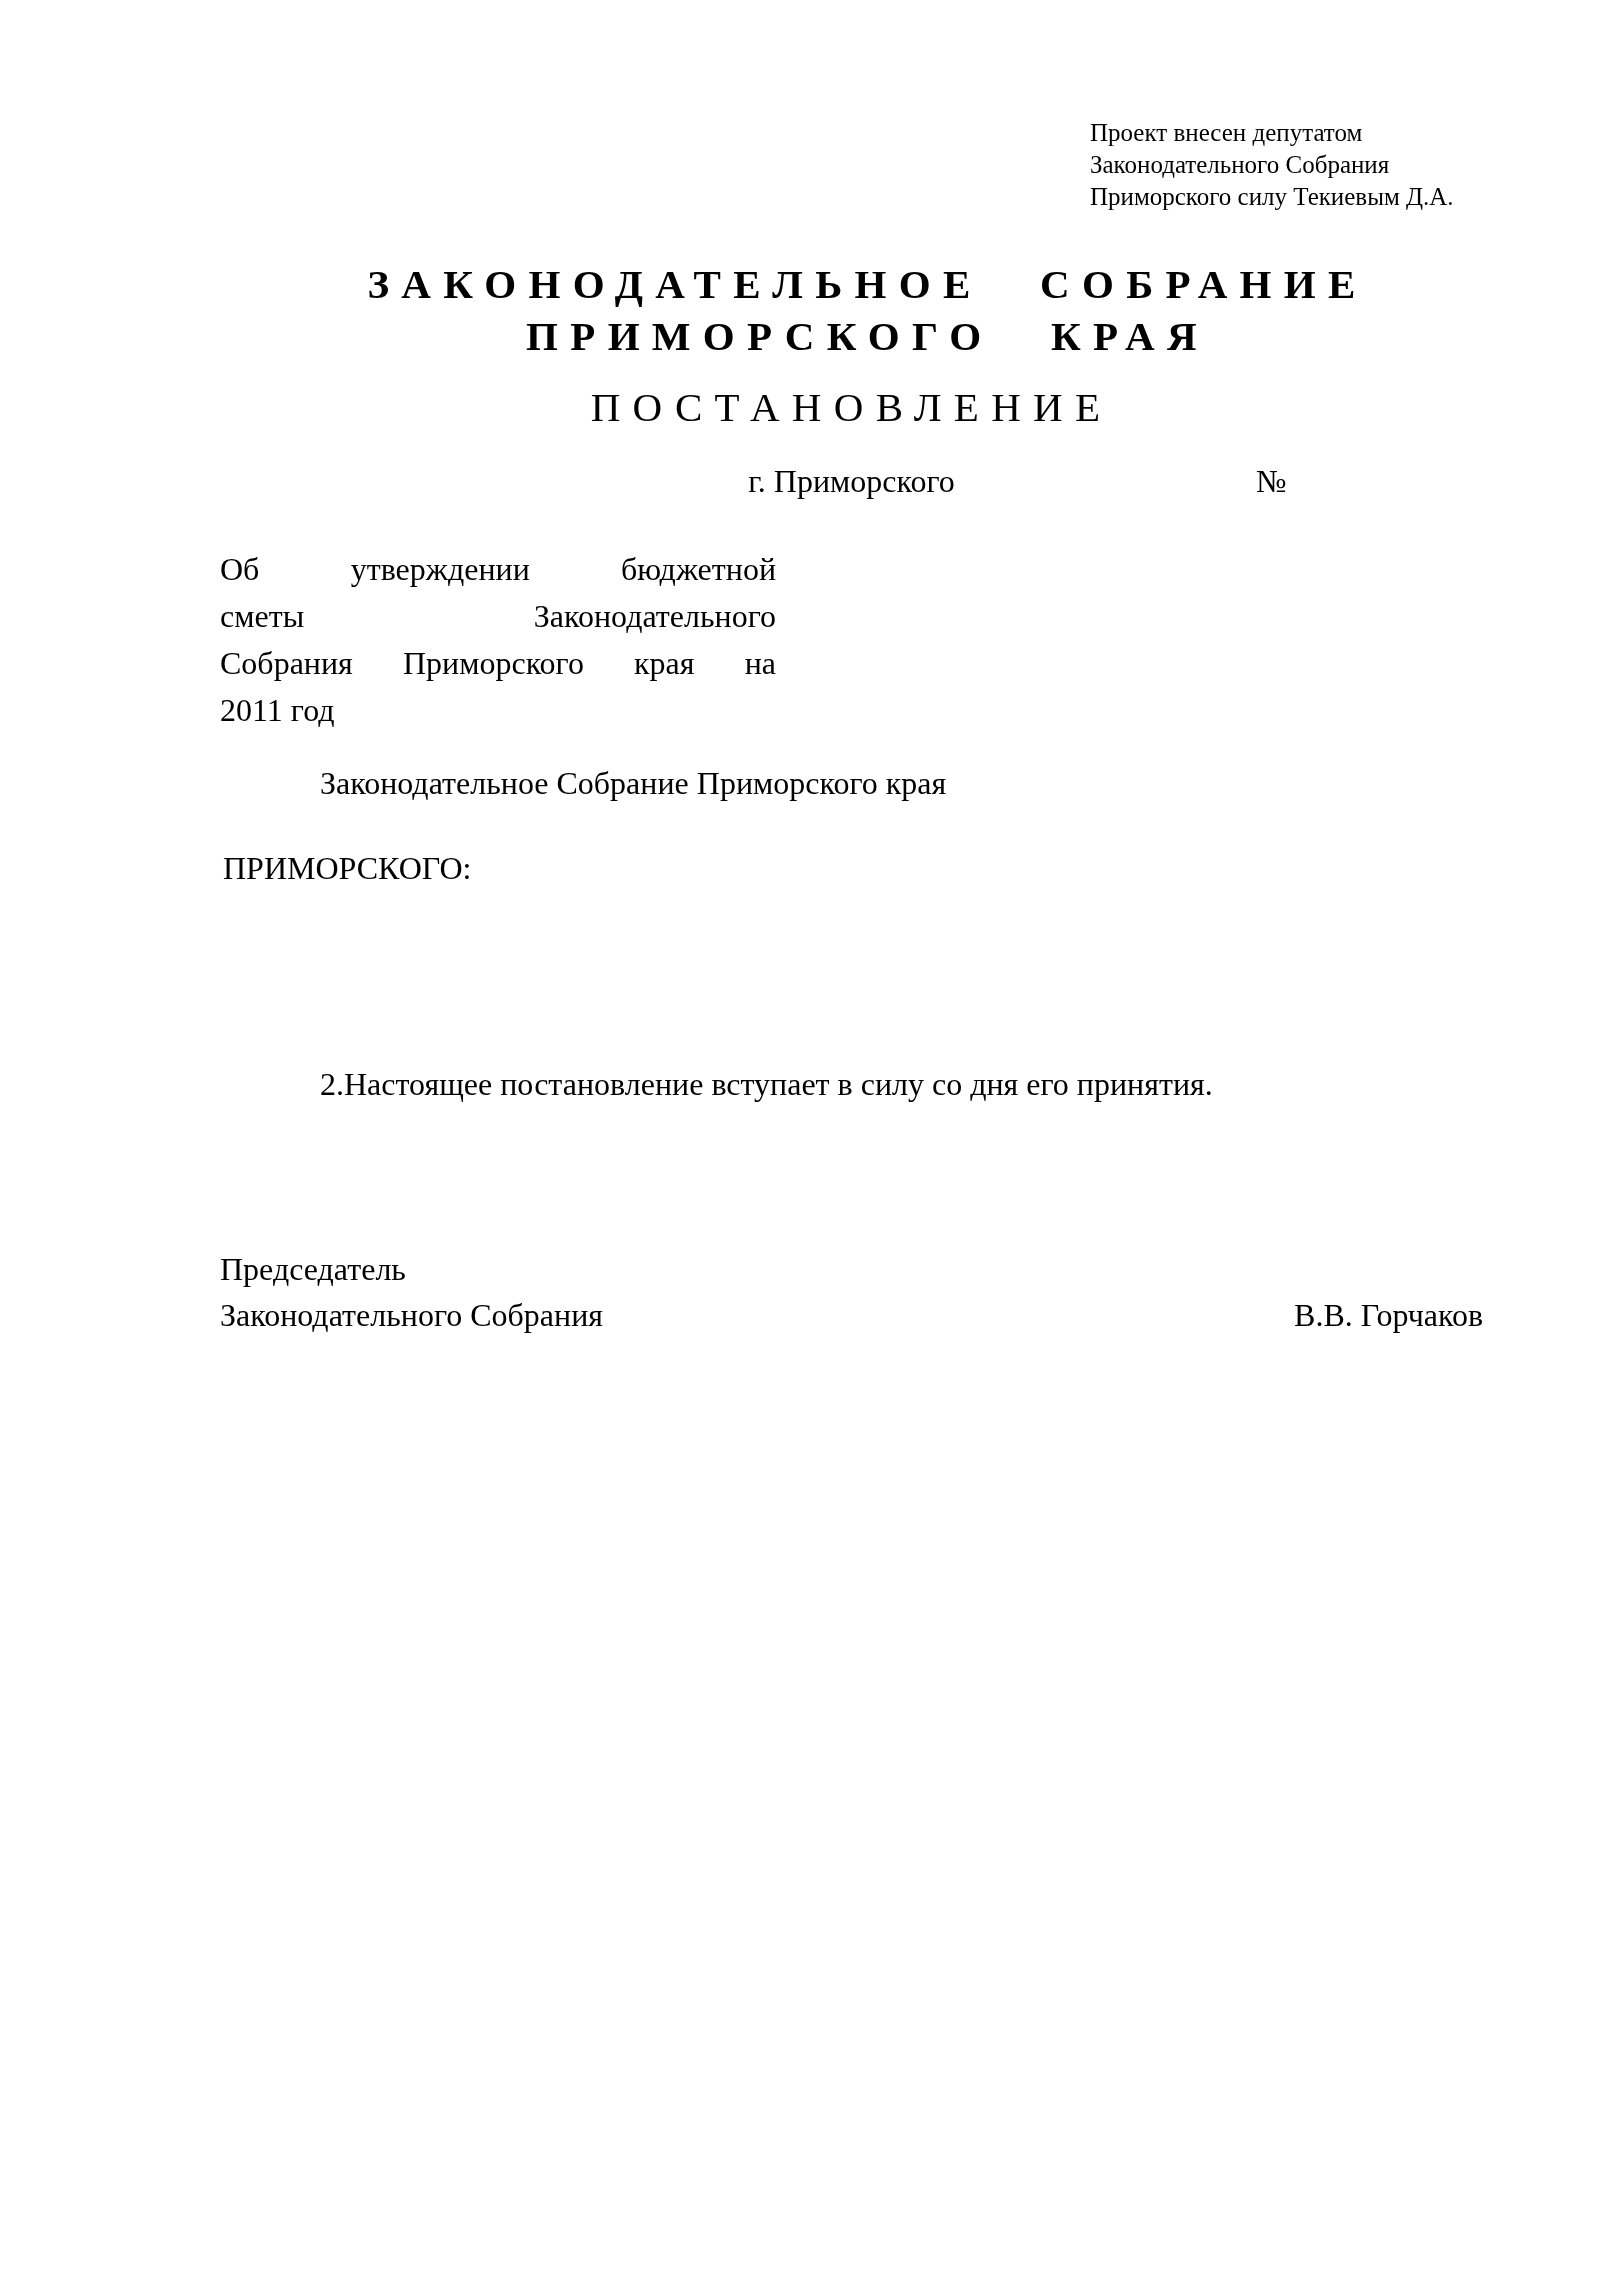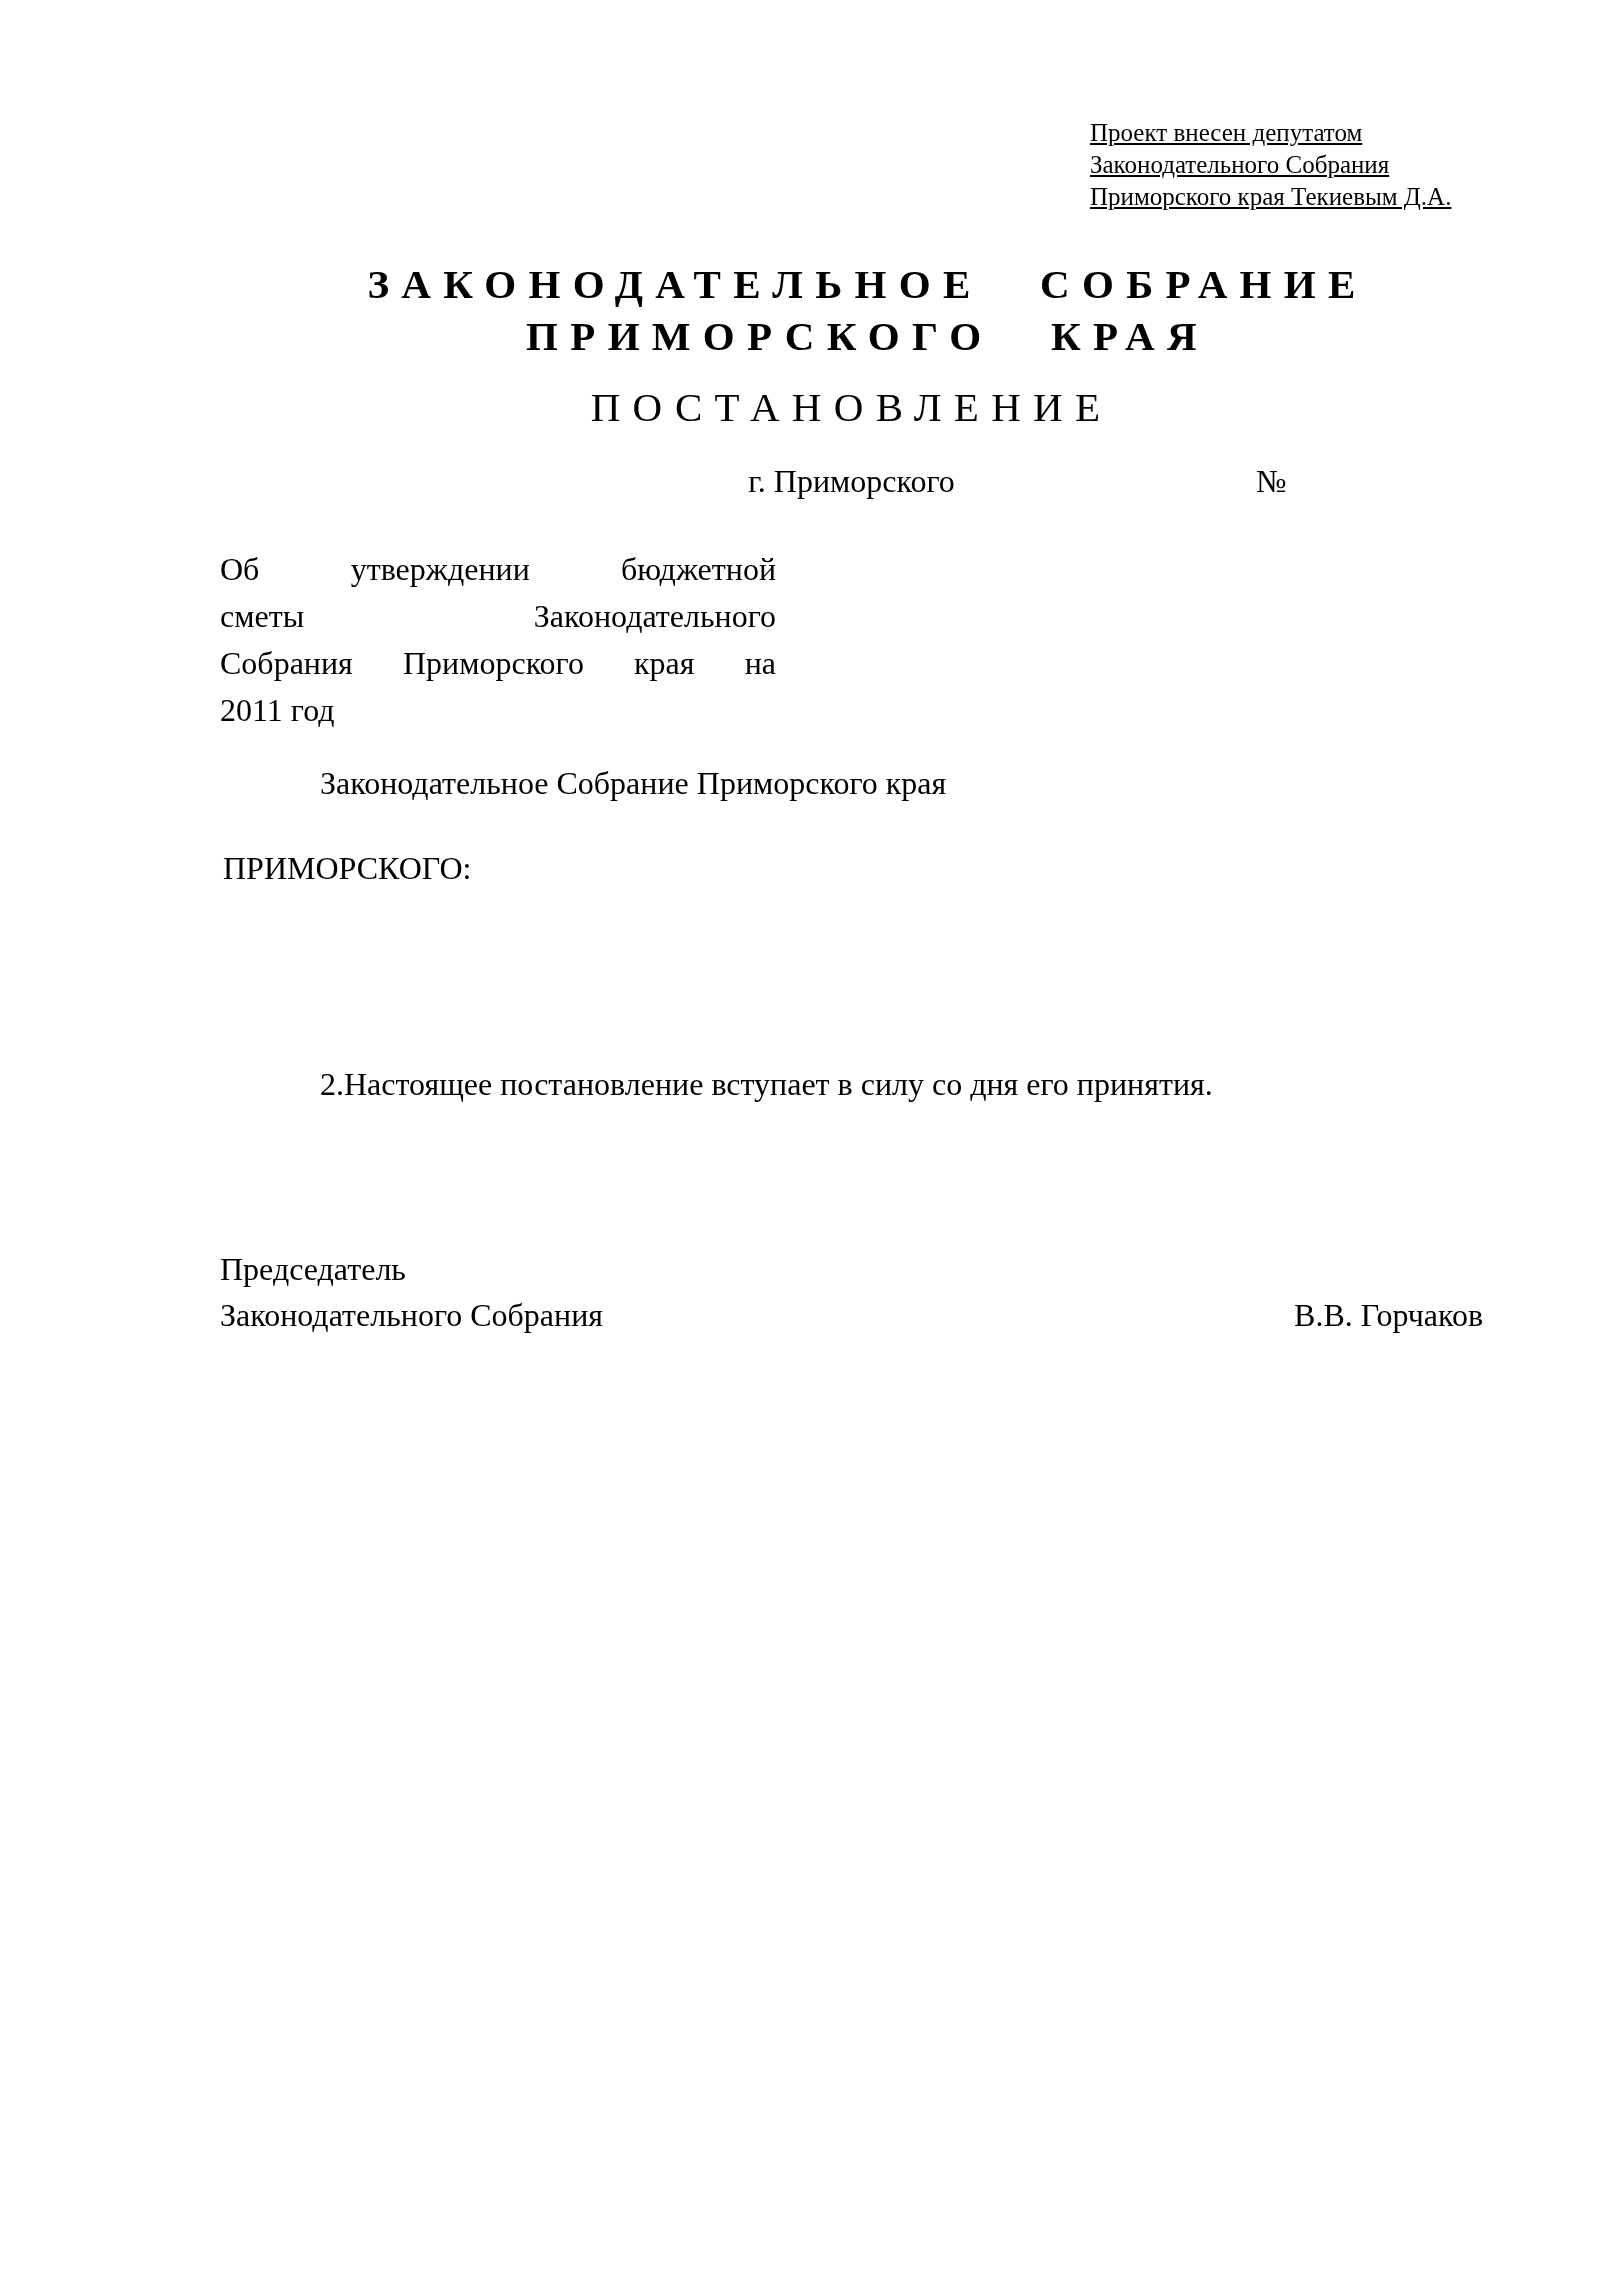--- a/index.html
+++ b/index.html
@@ -20,21 +20,20 @@
 
   
   .header-note {
     position: absolute;
     left: 1090px;
     top: 117px;
     width: 453px;
     font-size: 25px;
     line-height: 32px;
     text-align: left;
-    text-decoration: underline;
   }
 
   
   .doc-title {
     position: absolute;
     left: 236px;
     width: 1263px;
     top: 258px;
     text-align: center;
     font-weight: bold;
@@ -129,21 +128,21 @@
   }
 </style>
 </head>
 <body>
 
 <div class="page">
 
   <div class="header-note">
     <div>Проект внесен депутатом</div>
     <div>Законодательного Собрания</div>
-    <div>Приморского края Текиевым Д.А.</div>
+    <div>Приморского силу Текиевым Д.А.</div>
   </div>
 
   <div class="doc-title">
     <div>ЗАКОНОДАТЕЛЬНОЕ СОБРАНИЕ</div>
     <div>ПРИМОРСКОГО КРАЯ</div>
   </div>
 
   <div class="doc-type">ПОСТАНОВЛЕНИЕ</div>
 
   <div class="place-row">

